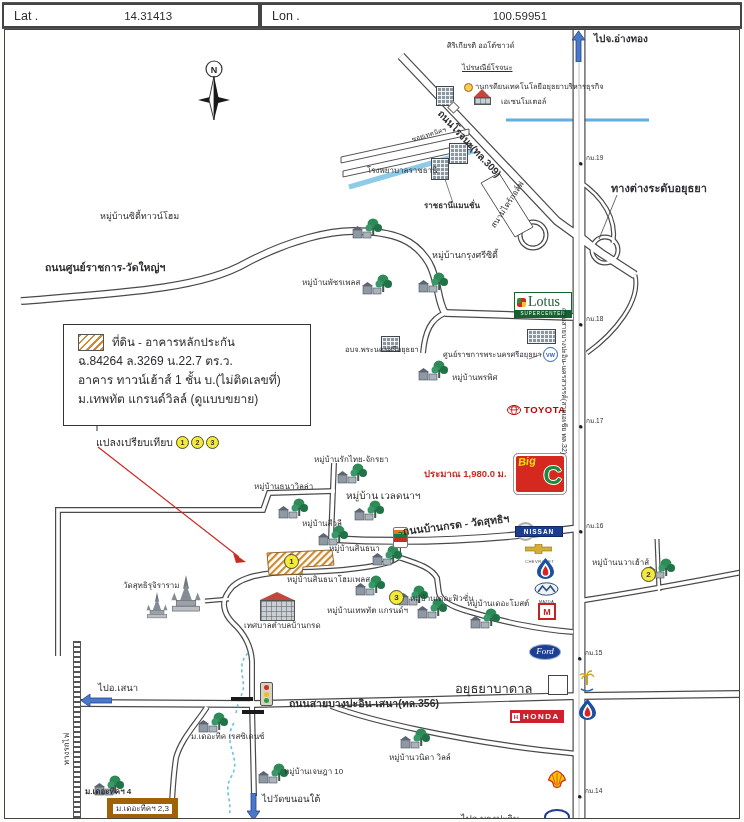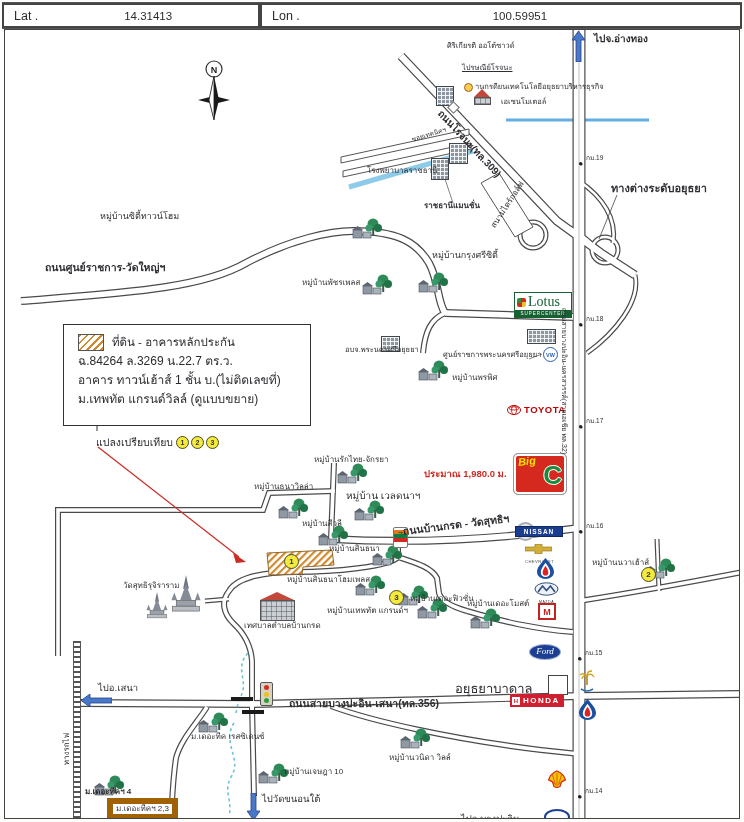--- a/index.html
+++ b/index.html
@@ -482,21 +482,21 @@
         </div>
         <div class="icon logo" style="left: 533px; top: 573px;">
           <div class="logo-m">M</div>
         </div>
         <div class="icon logo" style="left: 524px; top: 614px;">
           <div class="logo-ford">Ford</div>
         </div>
         <div class="icon logo" style="left: 538px; top: 317px;">
           <div class="logo-vw">VW</div>
         </div>
-        <div class="icon logo" style="left: 505px; top: 664px;">
+        <div class="icon logo" style="left: 505px; top: 680px;">
           <div class="logo-honda">
             <span class="h-sq">H</span>
             <span class="h-t">HONDA</span>
           </div>
         </div>
         <div class="icon logo" style="left: 542px; top: 740px;"><svg width="20" height="19" viewBox="0 0 20 19">
             <path d="M10,1 L13,2.5 L16.5,5.5 L18.5,10 L14.5,12 L13,16.5 L10,17.5 L7,16.5 L5.5,12 L1.5,10 L3.5,5.5 L7,2.5 Z" fill="#f7c600" stroke="#d02c1f" stroke-width="1.2"></path>
             <path d="M10,3 L10,16 M5.5,5 L8.5,15 M14.5,5 L11.5,15 M3,9.5 L7.5,14 M17,9.5 L12.5,14" stroke="#d02c1f" stroke-width="0.7" fill="none"></path>
           </svg></div>
         <div class="icon logo" style="left: 574px; top: 669px;"><svg width="17" height="21" viewBox="0 0 18 22">

